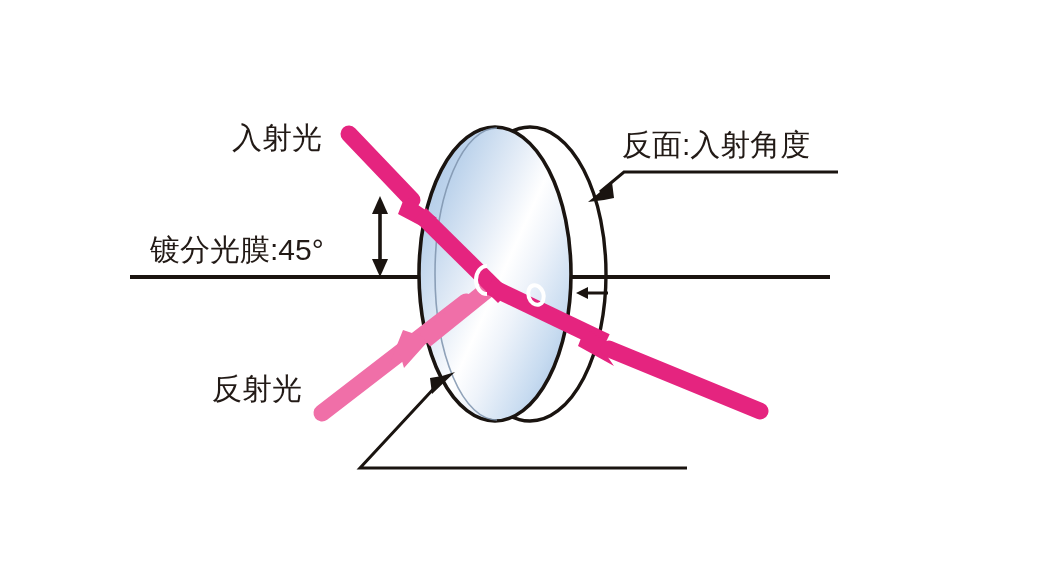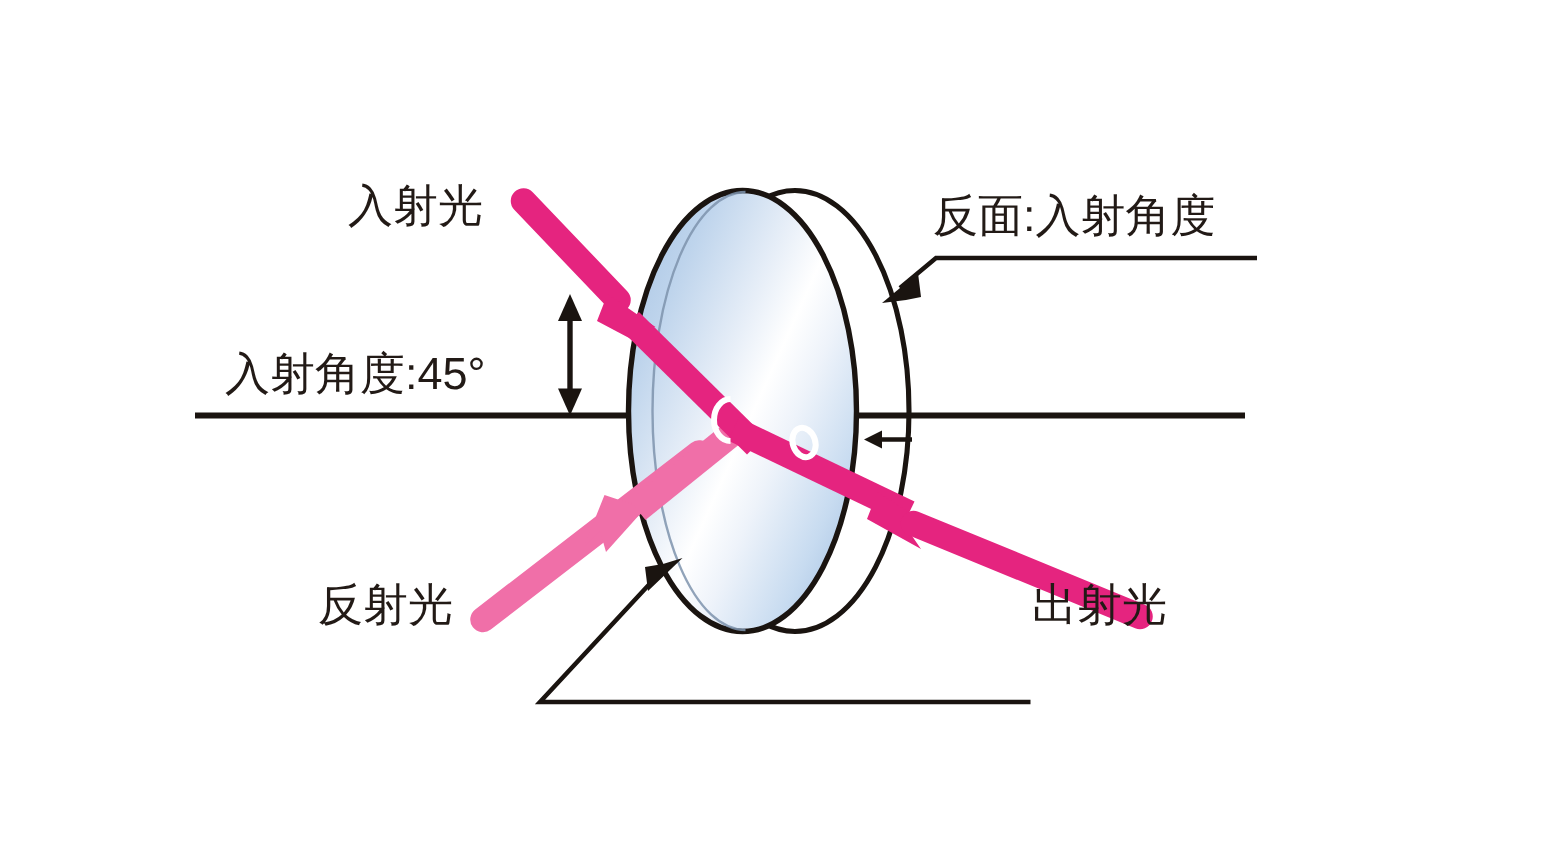--- a/index.html
+++ b/index.html
@@ -29,21 +29,21 @@
   .lbl {
     position: absolute;
     color: #221a16;
     font-family: "Liberation Sans", "DejaVu Sans", sans-serif;
     white-space: nowrap;
     line-height: 1;
     font-size: 30px;
   }
   .lbl-incident   { left: 232px; top: 123px; }
   .lbl-angle      { left: 150px; top: 235px; }
-  .lbl-reflected  { left: 212px; top: 389px; }
+  .lbl-reflected  { left: 212px; top: 374px; }
   .lbl-back       { left: 622px; top: 130px; }
   .lbl-front      { left: 410px; top: 428px; }
   .lbl-output     { left: 688px; top: 389px; }
 </style>
 </head>
 <body>
 
 <div id="stage">
 
   <svg id="diagram" viewBox="0 0 1037 566">
@@ -131,22 +131,21 @@
 
     <g>
       <path d="M 687,468 L 360,468 L 438,384" fill="none" stroke="#1a1410" stroke-width="3"></path>
       <polygon points="455,372 432,394 430,378 442,376" fill="#1a1410"></polygon>
     </g>
 
   </svg>
 
   <div class="lbl lbl-incident">入射光</div>
 
-  <div class="lbl lbl-angle">入射角度:45°</div>
+  <div class="lbl lbl-angle">镀分光膜:45°</div>
 
   <div class="lbl lbl-reflected">反射光</div>
 
   <div class="lbl lbl-back">反面:入射角度</div>
 
 
-  <div class="lbl lbl-output">出射光</div>
 
 </div>
 
 </body></html>

